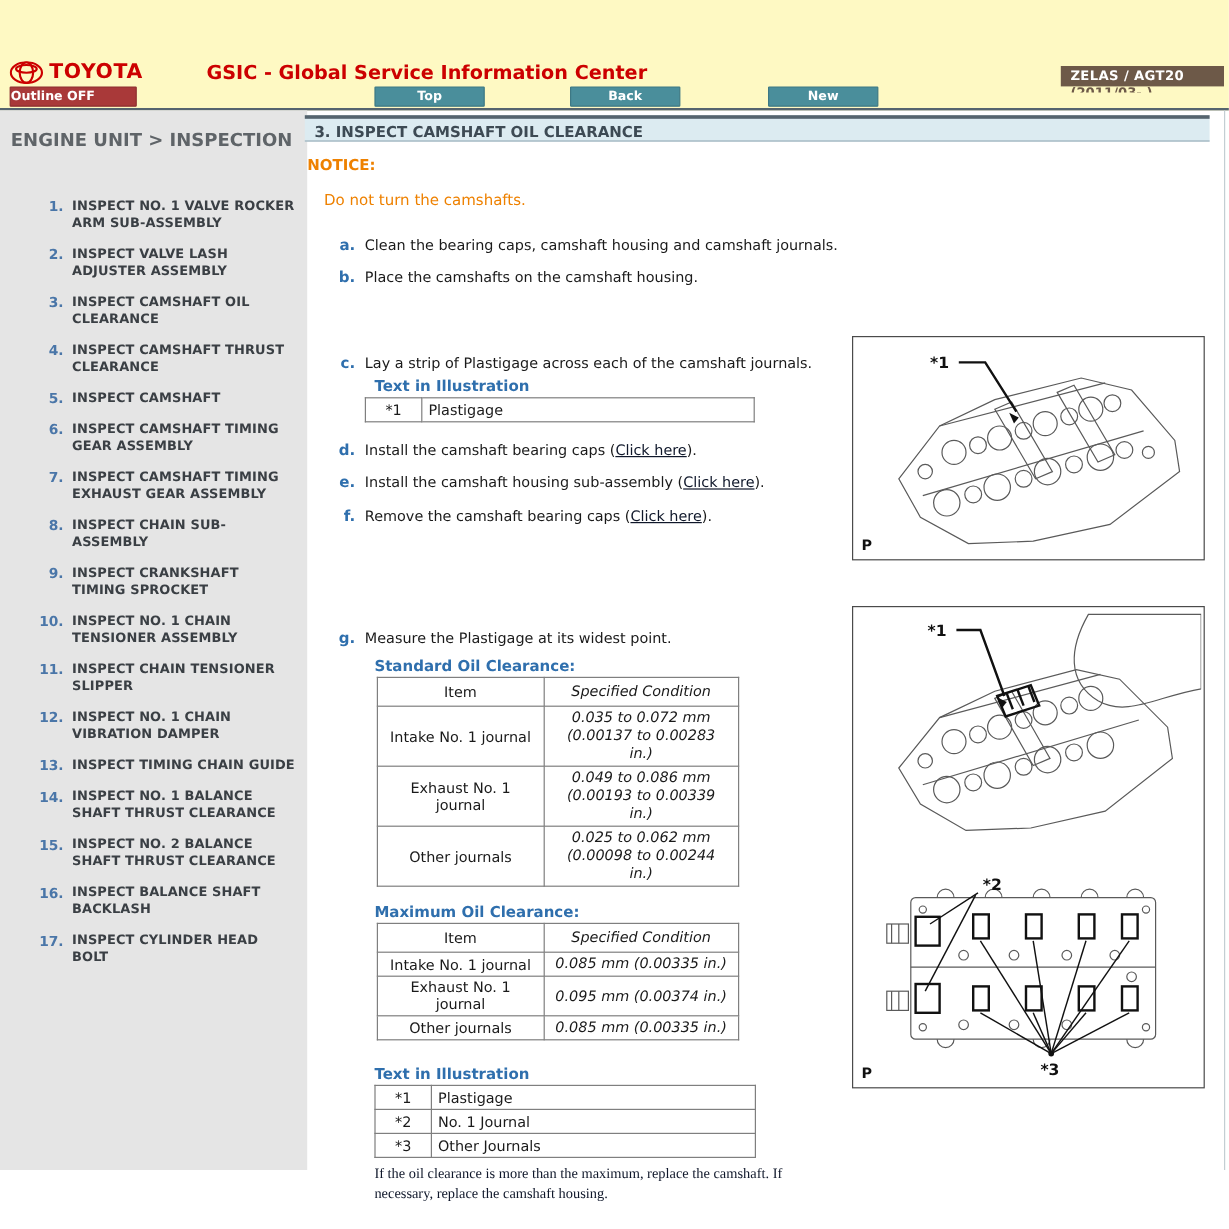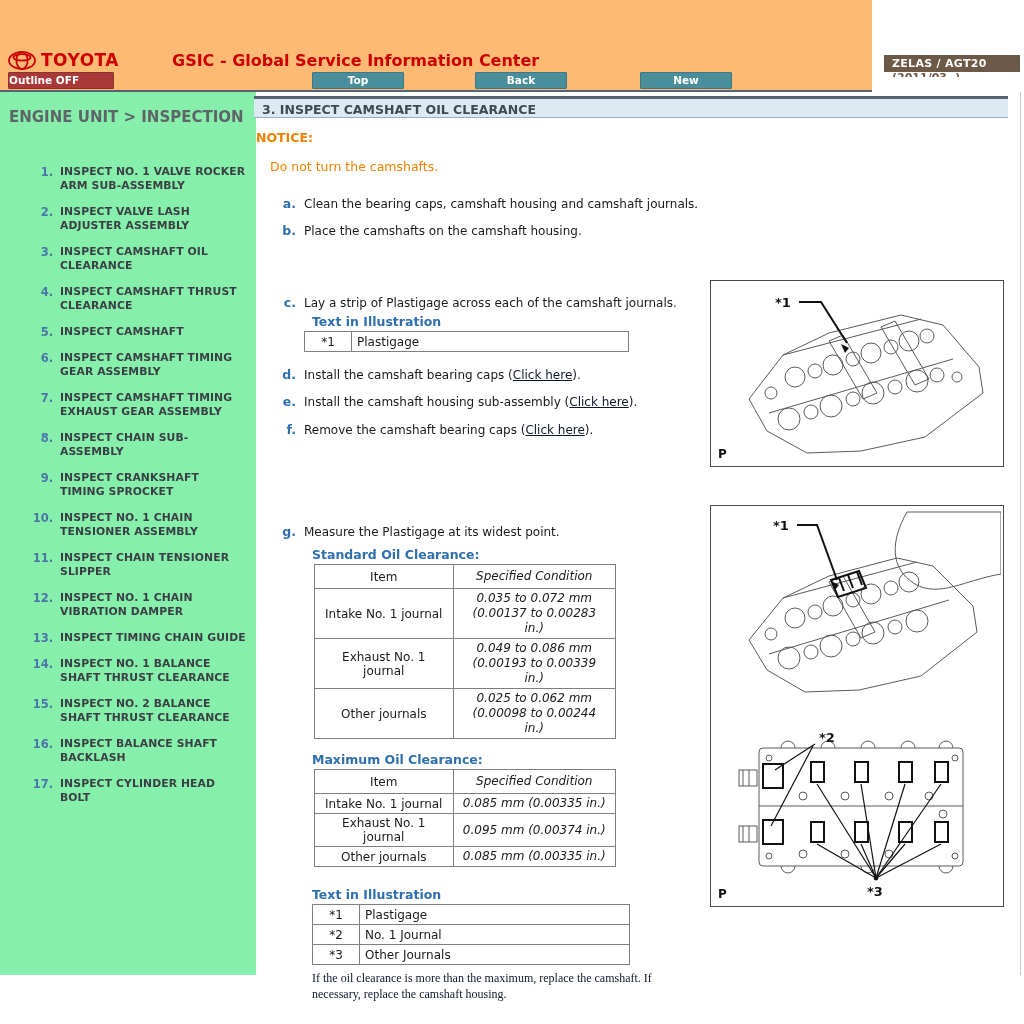--- a/index.html
+++ b/index.html
@@ -2,35 +2,35 @@
 <html><head>
 <meta charset="utf-8">
 <style>
   html,body{margin:0;padding:0;}
   body{
     width:1024px;height:1024px;position:relative;background:#fff;
     font-family:"DejaVu Sans","Liberation Sans",sans-serif;
     -webkit-font-smoothing:antialiased;overflow:hidden;
   }
   
-  .header{position:absolute;top:0;left:0;width:872px;height:90px;background:#fdba74;border-bottom:2px solid #55646e;}
+  .header{position:absolute;top:0;left:0;width:1024px;height:90px;background:#fef9c3;border-bottom:2px solid #55646e;}
   .logo-area{position:absolute;left:8px;top:50px;display:flex;align-items:center;gap:5px;}
   .brand-text{color:#cc0000;font-weight:bold;font-size:17px;letter-spacing:0.5px;}
   .gsic-title{position:absolute;left:172px;top:51px;color:#cc0000;font-weight:bold;font-size:16px;}
   .outline-btn{position:absolute;left:8px;top:72px;width:104px;height:15px;background:#a93939;color:#fff;
     font-weight:bold;font-size:10.5px;line-height:15px;border:1px solid #8c2f2f;border-radius:1px;}
   .nav-btn{position:absolute;top:72px;width:90px;height:15px;background:#4a8e9b;color:#fff;font-weight:bold;
     font-size:10.5px;text-align:center;line-height:15px;border:1px solid #3d7884;border-radius:1px;}
   .nav-top{left:312px;} .nav-back{left:475px;} .nav-new{left:640px;}
   .badge{position:absolute;left:884px;top:55px;width:136px;height:17px;background:#6d5948;color:#fff;
     font-weight:bold;font-size:11px;line-height:17px;padding-left:8px;box-sizing:border-box;letter-spacing:0.3px;}
   .badge-sub{position:absolute;left:884px;top:72px;width:136px;height:5px;overflow:hidden;color:#6d5948;
     font-weight:bold;font-size:11px;line-height:11px;padding-left:8px;box-sizing:border-box;}
   
-  .sidebar{position:absolute;top:92px;left:0;width:256px;height:883px;background:#86efac;}
+  .sidebar{position:absolute;top:92px;left:0;width:256px;height:883px;background:#e5e5e5;}
   .sidebar-title{padding:16px 0 0 9px;font-weight:bold;font-size:15px;color:#5f6468;}
   .toc{margin-top:39px;}
   .toc-item{display:flex;margin-bottom:12px;cursor:pointer;}
   .toc-num{width:53px;text-align:right;padding-right:7px;flex:none;color:#4a76a8;font-weight:bold;font-size:11.5px;line-height:14px;}
   .toc-label{width:186px;color:#3a3f44;font-weight:bold;font-size:10.8px;line-height:14px;letter-spacing:0.1px;}
   .right-edge{position:absolute;top:92px;left:1020px;width:1px;height:883px;background:#c3ced3;}
   
   .main{position:absolute;top:96px;left:254px;width:754px;height:924px;}
   .section-bar{height:22px;background:#dcebf1;border-top:3px solid #55646e;border-bottom:1px solid #9ab0ba;
     box-sizing:border-box;padding:3px 0 0 8px;font-weight:bold;font-size:12.5px;color:#3d4a54;}

